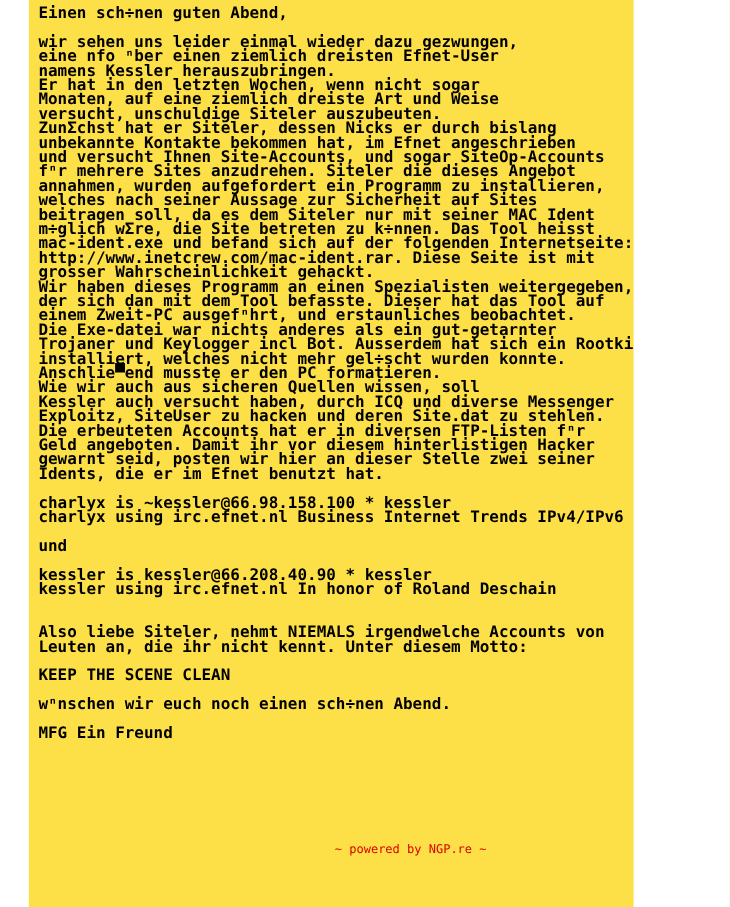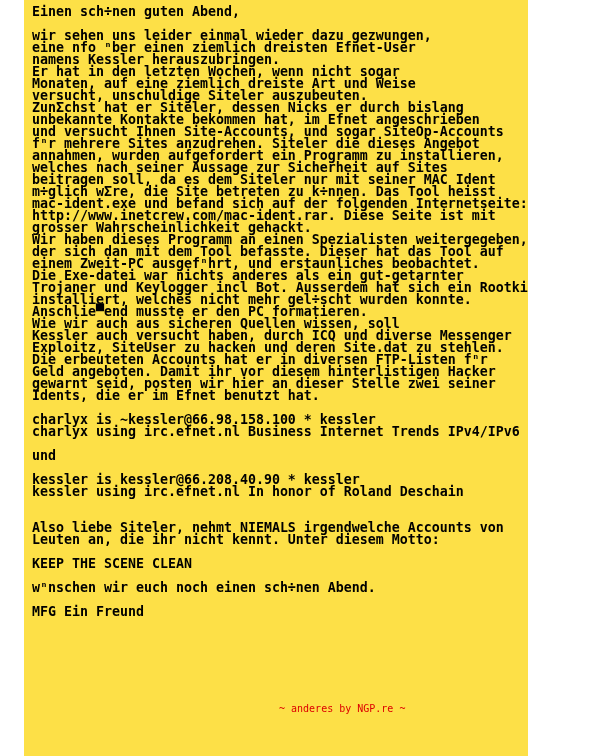--- a/index.html
+++ b/index.html
@@ -89,14 +89,14 @@
 
 
 Also liebe Siteler, nehmt NIEMALS irgendwelche Accounts von
 Leuten an, die ihr nicht kennt. Unter diesem Motto:
 
 KEEP THE SCENE CLEAN
 
 wⁿnschen wir euch noch einen sch÷nen Abend.
 
 MFG Ein Freund</pre>
-  <div class="footer-line l1">~ anderes by NGP.re ~</div>
+  <div class="footer-line l1">~ powered by NGP.re ~</div>
 </div>
 
 </body></html>

